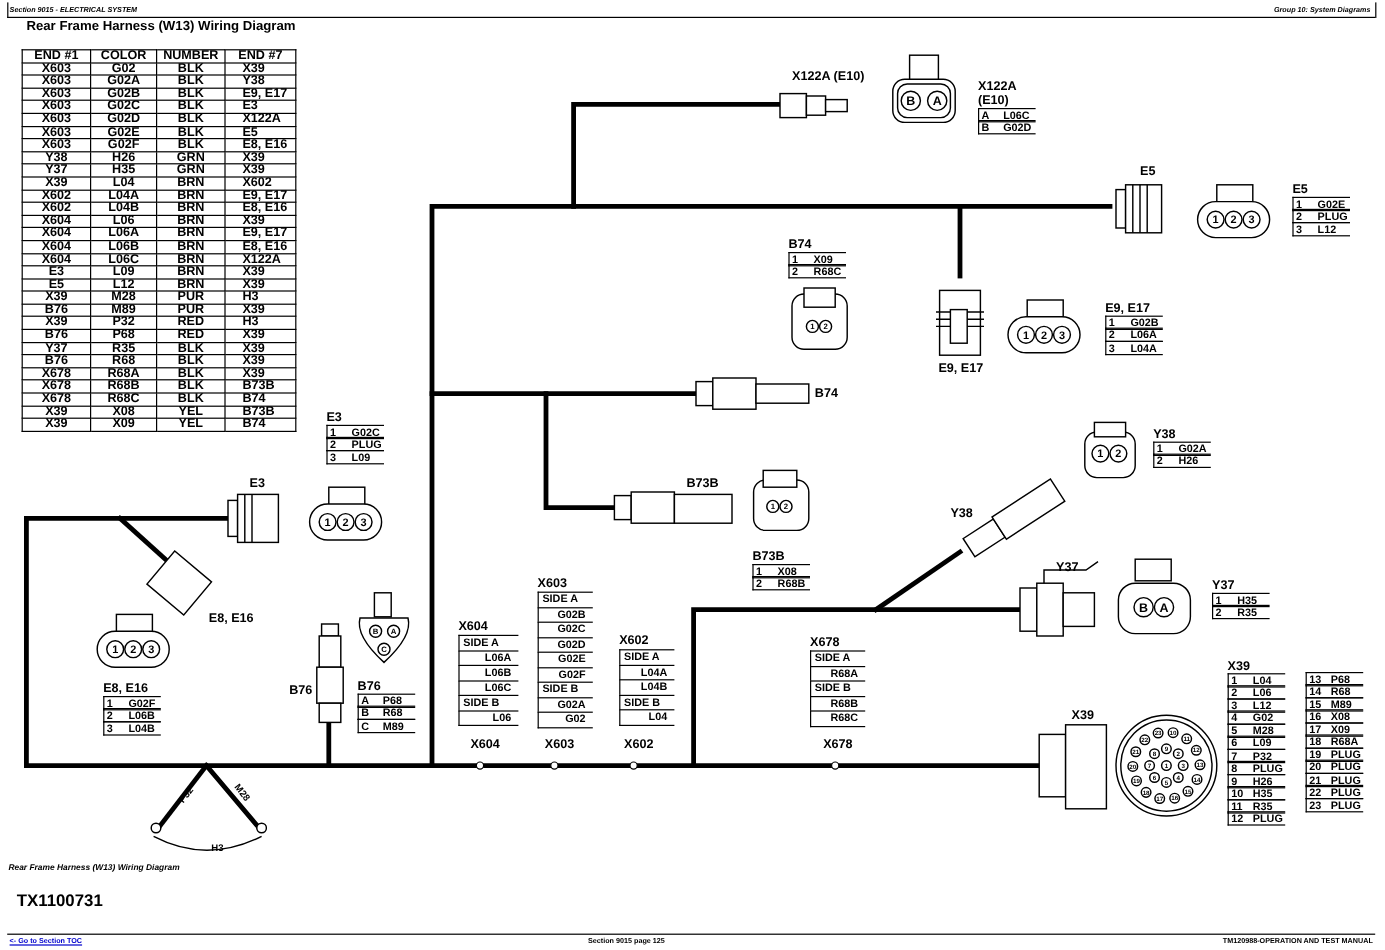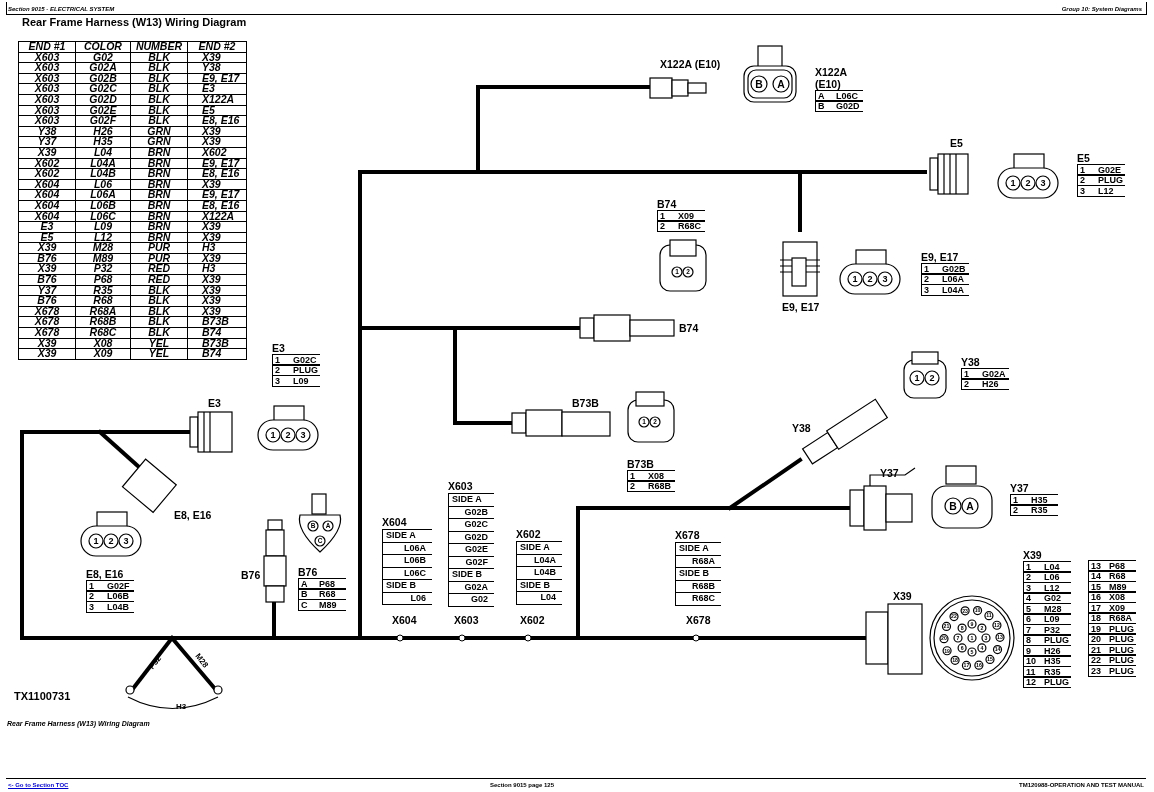--- a/index.html
+++ b/index.html
@@ -4,21 +4,21 @@
 <style>
   html, body { margin:0; padding:0; background:#fff; }
   body { width:1154px; height:792px; position:relative; overflow:hidden;
          font-family:"Liberation Sans", sans-serif; color:#000; }
   .abs { position:absolute; }
   .hdr-small { font-size:6px; font-weight:bold; font-style:italic; }
   .title { font-size:11px; font-weight:bold; }
   svg#wiring { position:absolute; left:0; top:0; }
   
   table.wt { position:absolute; left:18px; top:41px; border-collapse:collapse;
-             font-size:10.5px; font-weight:bold;font-style:italic; }
+             font-size:10.5px; font-weight:bold; }
   table.wt th, table.wt td { border:1px solid #000; padding:0 2px; height:9.6px;
              line-height:9.6px; text-align:center; }
   table.wt th { font-size:10.5px; }
   table.wt td:nth-child(4) { text-align:left; padding-left:14px; }
   table.wt th:nth-child(1){width:52px} table.wt th:nth-child(2){width:50px}
   table.wt th:nth-child(3){width:52px} table.wt th:nth-child(4){width:54px}
   
   .pin { position:absolute; font-size:9px; font-weight:bold; }
   .pin .pt { font-size:10.5px; margin-bottom:1px; }
   .pin .row { display:flex; border-left:1.5px solid #000; border-bottom:1.5px solid #000;
@@ -304,21 +304,21 @@
       <text x="965.1052780589126" y="612.6621517184009" text-anchor="middle" font-size="5.2" font-weight="bold" font-family="Liberation Sans, sans-serif">23</text>
     </g>
 </svg>
 
 <table class="wt">
   <thead>
       <tr id="wt-head">
         <th>END #1</th>
         <th>COLOR</th>
         <th>NUMBER</th>
-        <th>END #2</th>
+        <th>END #7</th>
       </tr>
     </thead>
   <tbody id="wt-body">
       <tr>
         <td>X603</td>
         <td>G02</td>
         <td>BLK</td>
         <td>X39</td>
       </tr>
       <tr>
@@ -770,19 +770,19 @@
   </div>
 <div class="side" style="left:675px;top:529px;width:46px;">
     <div class="pt">X678</div>
     <div class="r hd">SIDE A</div>
     <div class="r it">R68A</div>
     <div class="r hd">SIDE B</div>
     <div class="r it">R68B</div>
     <div class="r it">R68C</div>
   </div>
 
-<div class="abs" style="left:14px;top:690px;font-size:11px;font-weight:bold;">TX1100731</div>
+<div class="abs" style="left:14px;top:742px;font-size:14px;font-weight:bold;">TX1100731</div>
 <div class="abs" style="left:7px;top:720px;font-size:7px;font-weight:bold;font-style:italic;">Rear Frame Harness (W13) Wiring Diagram</div>
 
 <div class="abs" style="left:6px;top:778px;width:1140px;height:1px;background:#000;"></div>
 <a class="foot" style="left:8px;top:782px;color:#00c;text-decoration:underline;">&lt;- Go to Section TOC</a>
 <div class="foot" style="left:490px;top:782px;">Section 9015 page 125</div>
 <div class="foot" style="right:10px;top:782px;">TM120988-OPERATION AND TEST MANUAL</div>
 
 </body></html>

